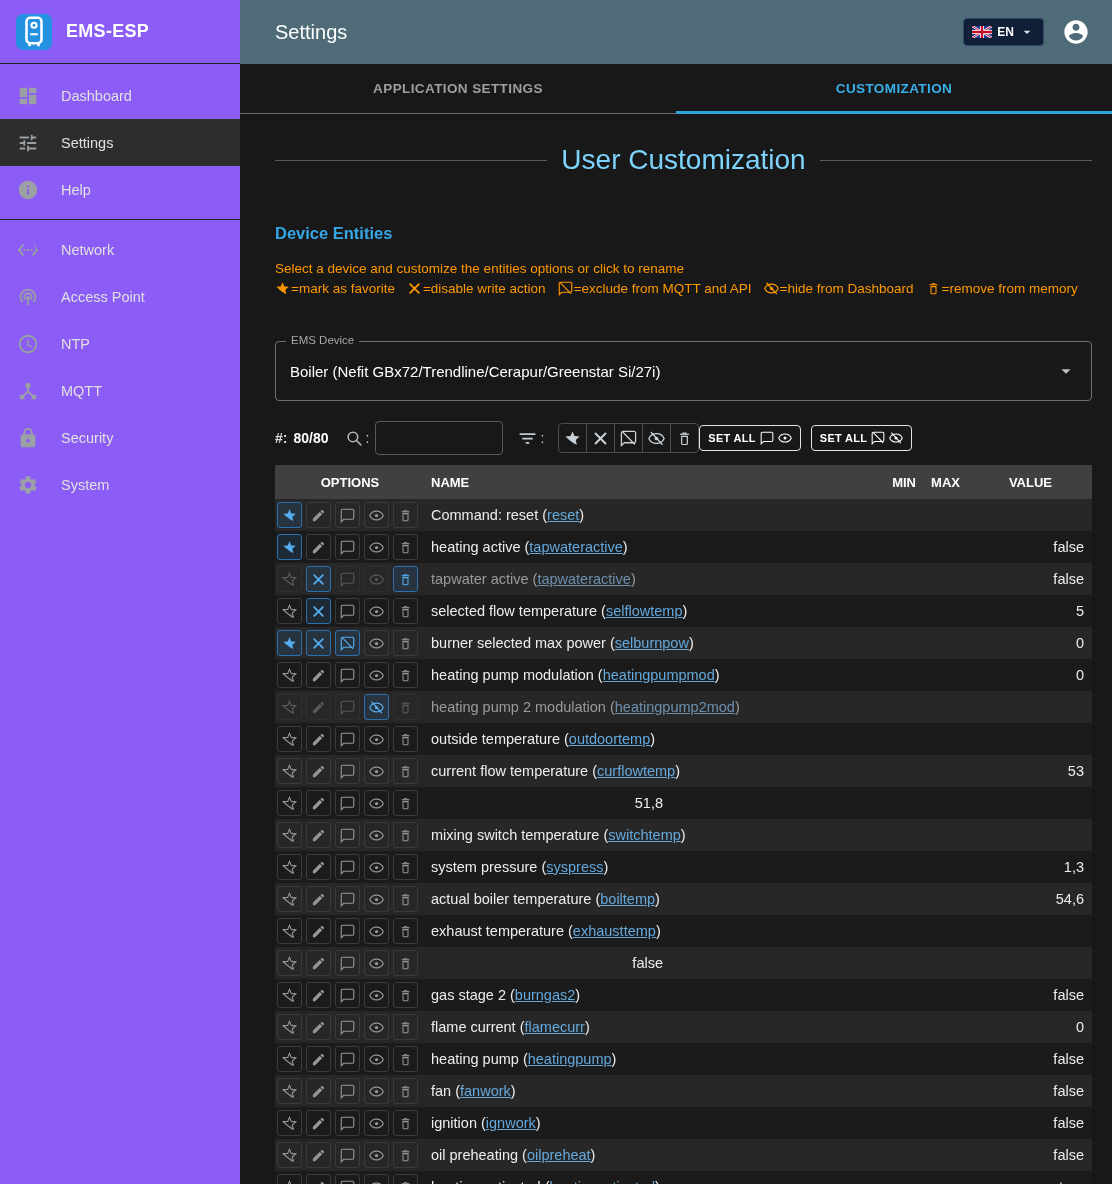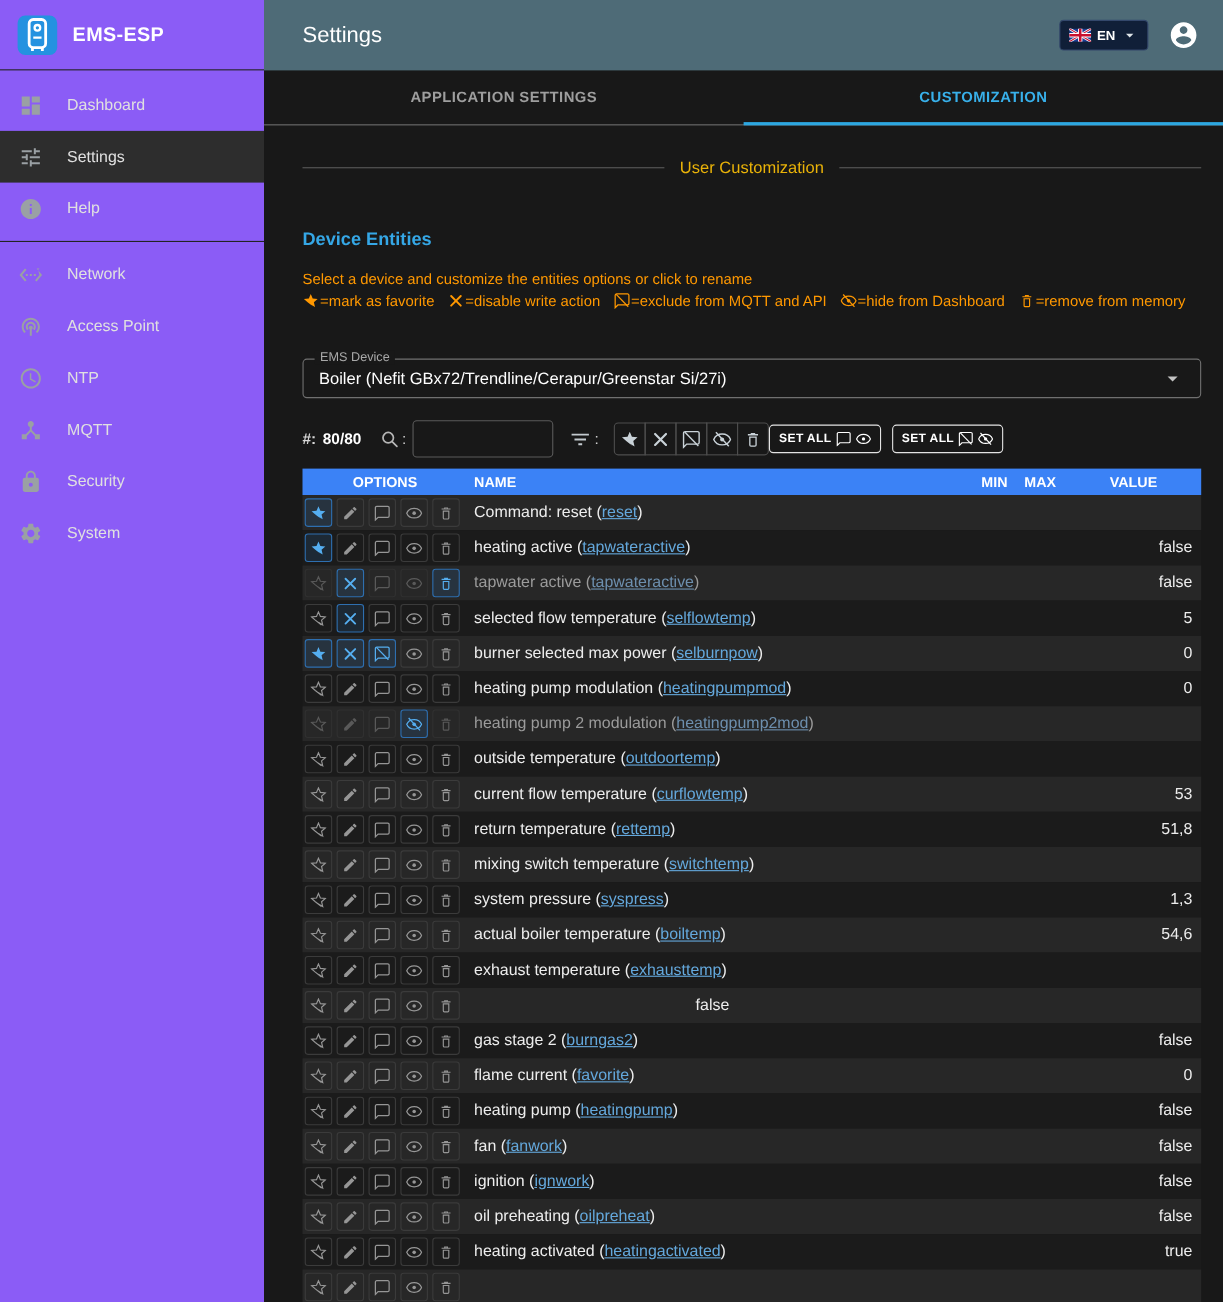--- a/index.html
+++ b/index.html
@@ -36,29 +36,29 @@
   .tabs { height:50px; display:flex; border-bottom:1px solid #6e6e6e; }
   .tab { flex:1; display:flex; align-items:center; justify-content:center; font-size:13.5px;
     font-weight:700; letter-spacing:.4px; color:#9e9e9e; position:relative; cursor:pointer; }
   .tab.active { color:#38b0ea; }
   .tab.active::after { content:""; position:absolute; left:0; right:0; bottom:-1px; height:3px; background:#2da7e0; }
 
   
   .content { flex:1; padding:0 20px 0 35px; overflow:hidden; }
   .title-row { margin-top:30px; display:flex; align-items:center; gap:14px; }
   .title-row .line { flex:1; height:1px; background:#5a5a5a; }
-  .page-title { color:#eab308; font-size:15px; }
+  .page-title { color:#7dd3fc; font-size:28px; }
   .section-title { margin-top:48px; color:#35a7e6; font-size:16.5px; font-weight:700; }
   .help1 { margin-top:18px; color:#ff9800; font-size:13.5px; }
   .legend { margin-top:5px; color:#ff9800; font-size:13.5px; display:flex; align-items:center;
     gap:12px; flex-wrap:nowrap; }
   .legend-item { display:inline-flex; align-items:center; gap:1px; }
   .legend-icon { width:15px; height:15px; color:#ff9800; }
 
-  .fieldset { margin-top:45px; position:relative; height:36px; border:1px solid #707070;
+  .fieldset { margin-top:45px; position:relative; height:60px; border:1px solid #707070;
     border-radius:4px; display:flex; align-items:center; padding:0 14px; cursor:pointer; }
   .fieldset-label { position:absolute; top:-8px; left:10px; background:#181818; padding:0 5px;
     font-size:11.5px; color:#a8a8a8; }
   .fieldset-value { color:#fff; font-size:15px; flex:1; }
   .fieldset .caret { width:22px; height:22px; color:#c2c2c2; }
 
   
   .filterbar { margin-top:20px; display:flex; align-items:center; }
   .count-label { color:#d8d8d8; font-size:14px; font-weight:700; }
   .count { color:#fff; font-size:14px; font-weight:700; margin-left:6px; }
@@ -74,21 +74,21 @@
   .ftbtn:last-child { border-radius:0 4px 4px 0; }
   .ftbtn .ih { width:17px; height:17px; }
   .setall-container { display:flex; gap:10px; margin-left:0; }
   .setall { display:flex; align-items:center; gap:4px; height:26px; padding:0 8px; background:transparent;
     border:1px solid #e3e3e3; border-radius:4px; color:#fff; font-size:11px; font-weight:700;
     letter-spacing:.3px; cursor:pointer; font-family:"Liberation Sans",sans-serif; }
   .setall .sicon { width:14px; height:14px; color:#fff; }
 
   
   .etable { margin-top:10px; width:100%; }
-  .thead { display:flex; align-items:center; height:24px; background:#3b82f6; color:#fff;
+  .thead { display:flex; align-items:center; height:34px; background:#404040; color:#fff;
     font-size:13px; font-weight:700; }
   .h-opts { width:150px; text-align:center; }
   .h-name { flex:1; padding-left:6px; }
   .h-min { width:70px; text-align:right; }
   .h-max { width:44px; text-align:right; }
   .h-val { width:132px; text-align:right; padding-right:40px; }
   .trow { display:flex; align-items:center; height:32px; color:#ededed; font-size:14.5px; cursor:pointer; }
   .trow:nth-child(odd) { background:#272727; }
   .trow:nth-child(even) { background:#1b1b1b; }
   .c-opts { width:150px; display:flex; align-items:center; gap:4px; padding-left:2px; }
@@ -856,21 +856,20 @@
                 <span class="tbtn">
                   <span class="ih">
                     <svg viewBox="0 0 24 24">
                       <path d="M8 9h8v10a1.5 1.5 0 0 1-1.5 1.5h-5A1.5 1.5 0 0 1 8 19z" fill="none" stroke="currentColor" stroke-width="1.7"></path>
                       <path d="M5.5 6h13" stroke="currentColor" stroke-width="1.7"></path>
                       <path d="M10 6V4.5h4V6" fill="none" stroke="currentColor" stroke-width="1.7"></path>
                     </svg>
                   </span>
                 </span>
               </div>
-              <div class="c-name">return temperature (<a class="elink">rettemp</a>)</div>
               <div class="c-min"></div>
               <div class="c-max"></div>
               <div class="c-val">51,8</div>
             </div>
             <div class="trow">
               <div class="c-opts">
                 <span class="tbtn">
                   <span class="ih">
                     <svg viewBox="0 0 24 24">
                       <path d="M12 17.27 18.18 21l-1.64-7.03L22 9.24l-7.19-.61L12 2 9.19 8.63 2 9.24l5.46 4.73L16.36 21z" fill="none" stroke="currentColor" stroke-width="1.7"></path>
@@ -1177,21 +1176,21 @@
                 <span class="tbtn">
                   <span class="ih">
                     <svg viewBox="0 0 24 24">
                       <path d="M8 9h8v10a1.5 1.5 0 0 1-1.5 1.5h-5A1.5 1.5 0 0 1 8 19z" fill="none" stroke="currentColor" stroke-width="1.7"></path>
                       <path d="M5.5 6h13" stroke="currentColor" stroke-width="1.7"></path>
                       <path d="M10 6V4.5h4V6" fill="none" stroke="currentColor" stroke-width="1.7"></path>
                     </svg>
                   </span>
                 </span>
               </div>
-              <div class="c-name">flame current (<a class="elink">favorite</a>)</div>
+              <div class="c-name">flame current (<a class="elink">flamecurr</a>)</div>
               <div class="c-min"></div>
               <div class="c-max"></div>
               <div class="c-val">0</div>
             </div>
             <div class="trow">
               <div class="c-opts">
                 <span class="tbtn">
                   <span class="ih">
                     <svg viewBox="0 0 24 24">
                       <path d="M12 17.27 18.18 21l-1.64-7.03L22 9.24l-7.19-.61L12 2 9.19 8.63 2 9.24l5.46 4.73L16.36 21z" fill="none" stroke="currentColor" stroke-width="1.7"></path>

